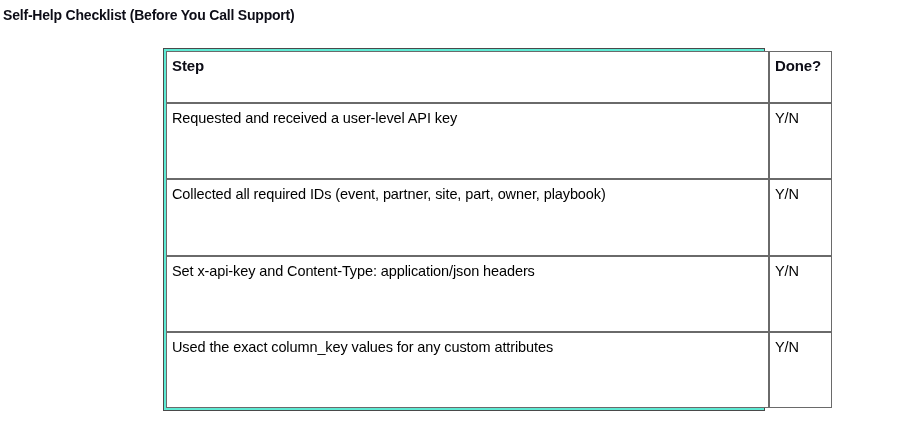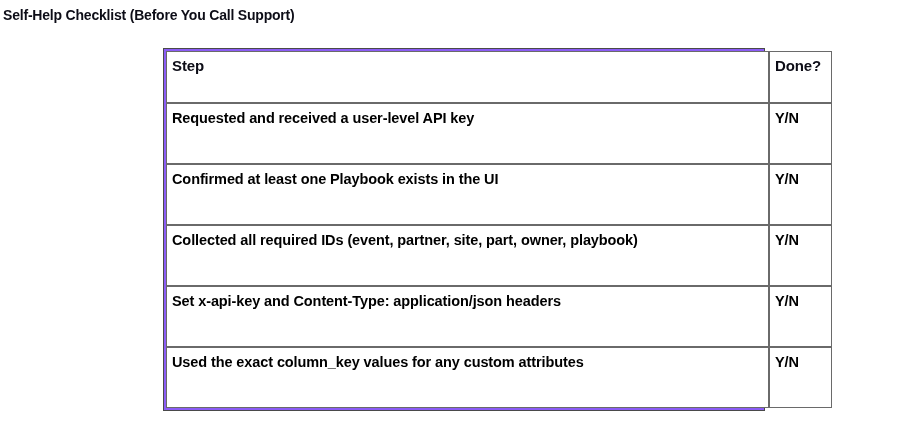--- a/index.html
+++ b/index.html
@@ -30,21 +30,21 @@
 
   
   .table-frame {
     position: absolute;
     left: 163px;
     top: 48px;
     width: 602px;
     height: 363px;
     box-sizing: border-box;
     border: 1px solid #4a4a4a;
-    background: #8b5cf6;
+    background: #5eead4;
     padding: 2px;
   }
 
   .checklist-table {
     width: 100%;
     height: 100%;
     border-collapse: separate;
     border-spacing: 0;
     table-layout: fixed;
   }
@@ -54,21 +54,21 @@
   }
 
   .checklist-table td,
   .checklist-table th {
     box-sizing: border-box;
     border: 1px solid #6a6a6a;
     background: #ffffff;
     vertical-align: top;
     text-align: left;
     padding: 5px 4px 4px 5px;
-    font-weight: bold;
+    font-weight: normal;
     font-size: 14.5px;
     line-height: 1.25;
     letter-spacing: -0.1px;
     overflow: hidden;
     white-space: nowrap;
   }
 
   
   .checklist-table tr + tr td {
     border-top: 1px solid #6a6a6a;
@@ -103,24 +103,20 @@
         <th class="col-step">Step</th>
         <th class="col-done">Done?</th>
       </tr>
     </thead>
     <tbody>
       <tr>
         <td class="col-step">Requested and received a user-level API key</td>
         <td class="col-done">Y/N</td>
       </tr>
       <tr>
-        <td class="col-step">Confirmed at least one Playbook exists in the UI</td>
-        <td class="col-done">Y/N</td>
-      </tr>
-      <tr>
         <td class="col-step">Collected all required IDs (event, partner, site, part, owner, playbook)</td>
         <td class="col-done">Y/N</td>
       </tr>
       <tr>
         <td class="col-step">Set x-api-key and Content-Type: application/json headers</td>
         <td class="col-done">Y/N</td>
       </tr>
       <tr>
         <td class="col-step">Used the exact column_key values for any custom attributes</td>
         <td class="col-done">Y/N</td>

